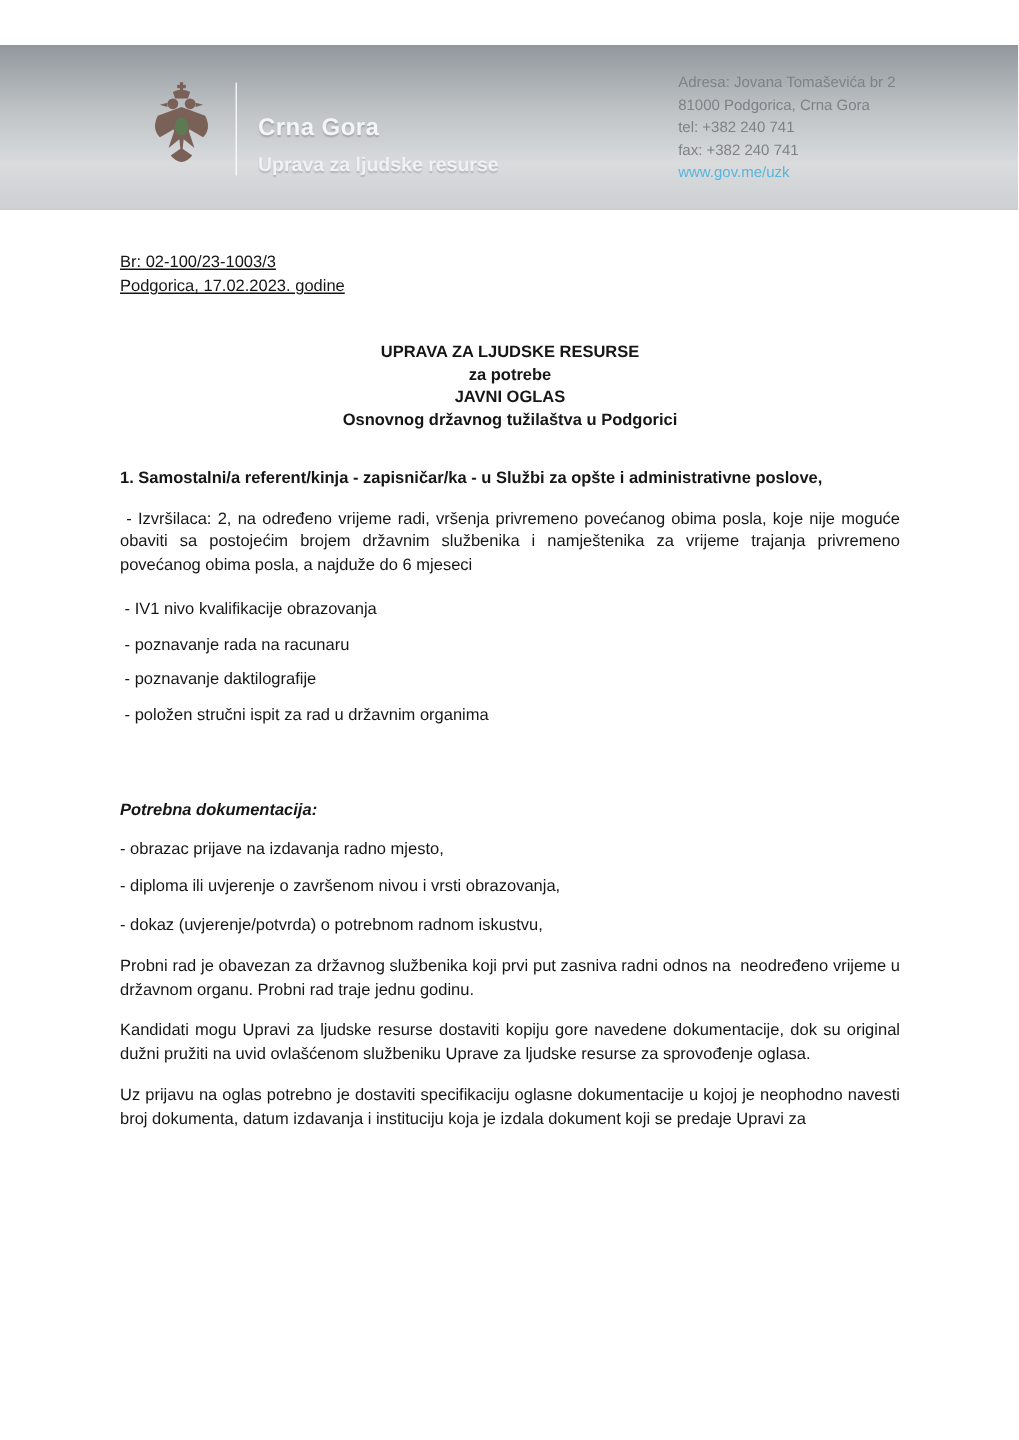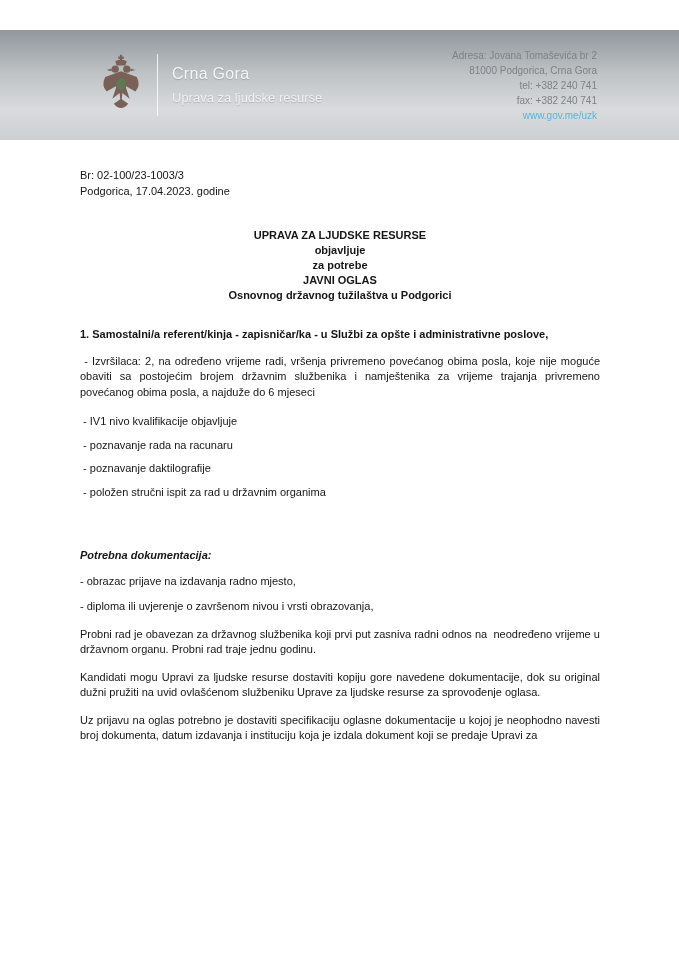--- a/index.html
+++ b/index.html
@@ -19,33 +19,33 @@
   
   .letterhead {
     margin-top: 30px;
     height: 110px;
     background: linear-gradient(180deg, #91979d 0%, #bfc3c6 40%, #d9dbdd 72%, #cdd0d2 100%);
     display: flex;
     align-items: center;
     justify-content: space-between;
     padding: 0 82px 0 98px;
   }
-  .lh-left { display: flex; align-items: center; }
+  .lh-left { display: flex; align-items: flex-end; font-weight: bold; }
   .coat { display: block; margin-right: 13px; }
   .coat svg { display: block; }
   .lh-sep { width: 1px; height: 62px; background: rgba(255,255,255,0.8); margin-right: 14px; }
   .org-name { font-size: 16px; color: #f3f5f6; letter-spacing: 0.3px; text-shadow: 0 1px 1px rgba(90,95,100,0.35); }
   .org-dept { font-size: 13px; color: #eff1f2; margin-top: 7px; text-shadow: 0 1px 1px rgba(90,95,100,0.3); }
-  .lh-right { text-align: right; font-size: 10px; line-height: 15px; color: #7d8287; }
+  .lh-right { text-align: left; font-size: 10px; line-height: 15px; color: #7d8287; }
   .lh-right .site { color: #58b6da; }
 
   
   .content { padding: 0 79px 0 80px; font-size: 11px; line-height: 15.5px; }
   .ref-block { margin-top: 27px; }
-  .ref-block div { line-height: 16px; }
+  .ref-block div { line-height: 16px; text-decoration: underline; }
 
   .title-block { margin-top: 29px; text-align: center; font-weight: bold; line-height: 15px; }
 
   .pos-heading { margin-top: 24px; font-weight: bold; text-align: justify; white-space: pre-wrap; }
   .pos-desc    { margin-top: 11px; text-align: justify; white-space: pre-wrap; }
 
   .req-list { margin-top: 14px; }
   .req { margin-top: 8px; white-space: pre-wrap; }
 
   .docs-heading { margin-top: 48px; font-weight: bold; font-style: italic; }
@@ -88,47 +88,47 @@
       <div>tel: +382 240 741</div>
       <div>fax: +382 240 741</div>
       <div class="site">www.gov.me/uzk</div>
     </div>
   </header>
 
   <main class="content">
 
     <div class="ref-block">
       <div>Br: 02-100/23-1003/3</div>
-      <div>Podgorica, 17.04.2023. godine</div>
+      <div>Podgorica, 17.02.2023. godine</div>
     </div>
 
     <div class="title-block">
       <div>UPRAVA ZA LJUDSKE RESURSE</div>
-      <div>objavljuje</div>
       <div>za potrebe</div>
       <div>JAVNI OGLAS</div>
       <div>Osnovnog državnog tužilaštva u Podgorici</div>
     </div>
 
     <p class="pos-heading">1. Samostalni/a referent/kinja - zapisničar/ka - u Službi za opšte i administrativne poslove,</p>
 
     <p class="pos-desc"> - Izvršilaca: 2, na određeno vrijeme radi, vršenja privremeno povećanog obima posla, koje nije moguće obaviti sa postojećim brojem državnim službenika i namještenika za vrijeme trajanja privremeno povećanog obima posla, a najduže do 6 mjeseci</p>
 
     <div class="req-list">
-      <p class="req"> - IV1 nivo kvalifikacije objavljuje</p>
+      <p class="req"> - IV1 nivo kvalifikacije obrazovanja</p>
       <p class="req"> - poznavanje rada na racunaru</p>
       <p class="req"> - poznavanje daktilografije</p>
       <p class="req"> - položen stručni ispit za rad u državnim organima</p>
     </div>
 
     <p class="docs-heading">Potrebna dokumentacija:</p>
 
     <div class="docs-list">
       <p class="doc-item">- obrazac prijave na izdavanja radno mjesto,</p>
       <p class="doc-item">- diploma ili uvjerenje o završenom nivou i vrsti obrazovanja,</p>
+      <p class="doc-item">- dokaz (uvjerenje/potvrda) o potrebnom radnom iskustvu,</p>
     </div>
 
     <p class="para">Probni rad je obavezan za državnog službenika koji prvi put zasniva radni odnos na  neodređeno vrijeme u državnom organu. Probni rad traje jednu godinu.</p>
     <p class="para">Kandidati mogu Upravi za ljudske resurse dostaviti kopiju gore navedene dokumentacije, dok su original dužni pružiti na uvid ovlašćenom službeniku Uprave za ljudske resurse za sprovođenje oglasa.</p>
     <p class="para">Uz prijavu na oglas potrebno je dostaviti specifikaciju oglasne dokumentacije u kojoj je neophodno navesti broj dokumenta, datum izdavanja i instituciju koja je izdala dokument koji se predaje Upravi za</p>
 
   </main>
 </div>
 
 </body></html>

